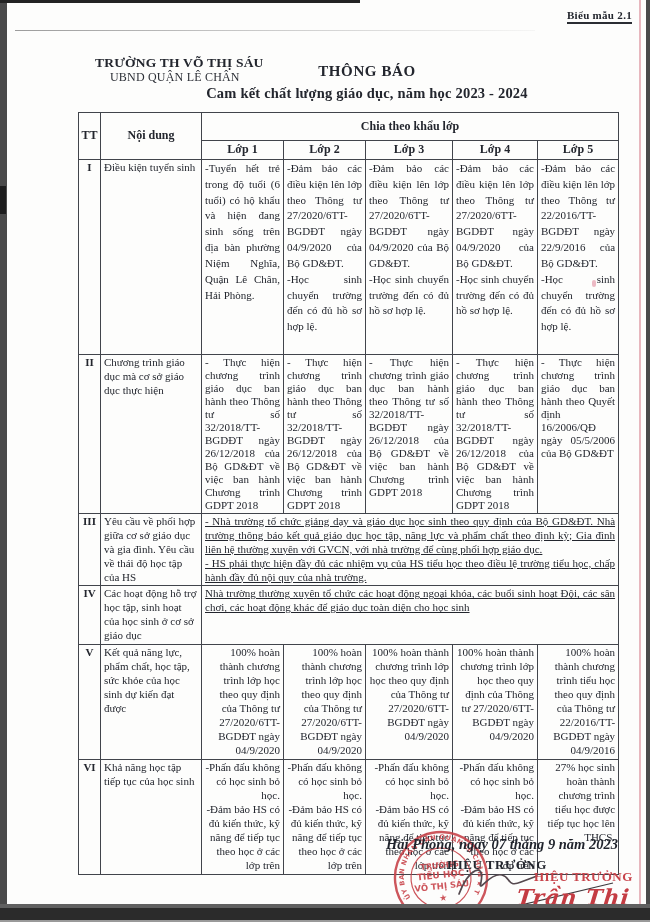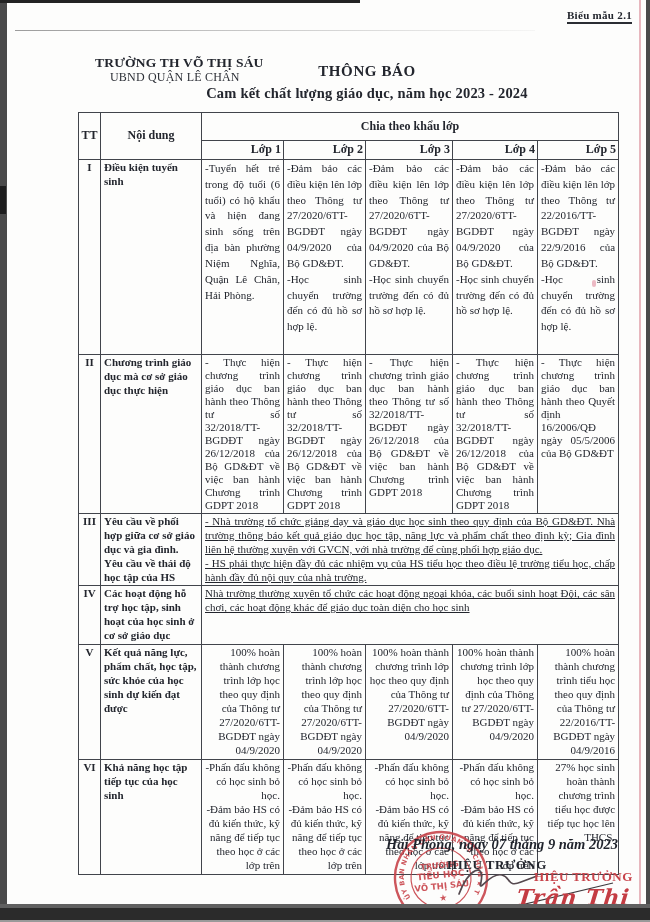--- a/index.html
+++ b/index.html
@@ -39,25 +39,25 @@
     position:absolute;left:71px;top:112px;width:540px;
     border-collapse:collapse;table-layout:fixed;
   }
   table.main td,table.main th{
     border:1px solid #41444b;vertical-align:top;
     font-size:11px;line-height:1.27;padding:1px 3px;
     overflow:hidden;
   }
   table.main th{font-weight:bold;font-size:12px;vertical-align:middle;padding:0 2px;}
   td.tt{font-weight:bold;text-align:center;font-size:12px;padding-top:2px;}
-  td.label{font-weight:bold;font-size:11.8px;line-height:1.28;padding:2px 3px 2px 5px;margin-top:12px;}
+  td.label{font-weight:normal;font-size:11.8px;line-height:1.28;padding:2px 3px 2px 5px;margin-top:12px;}
   td.cell{white-space:pre-line;text-align:justify;}
   td.cell.left{text-align:right;}
   td.span-cell{white-space:pre-line;text-align:justify;font-size:11.5px;line-height:1.3;padding:2px 6px;text-decoration:underline;}
-  tr.hr1{height:28px;} tr.hr2{height:19px;text-align:right;}
+  tr.hr1{height:28px;} tr.hr2{height:19px;}
   tr.r1{height:195px;} tr.r1 td.cell{line-height:1.44;}
   tr.r2{height:153px;padding-left:44px;} tr.r2 td.cell{line-height:1.18;}
   tr.r3{height:72px;}
   tr.r4{height:53px;}
   tr.r5{height:97px;}
   tr.r6{height:112px;}
 
   
   .place-date{position:absolute;left:345px;top:836px;width:300px;text-align:center;
     font-size:14.5px;font-style:italic;font-weight:600;color:#1f232c;z-index:6;}

